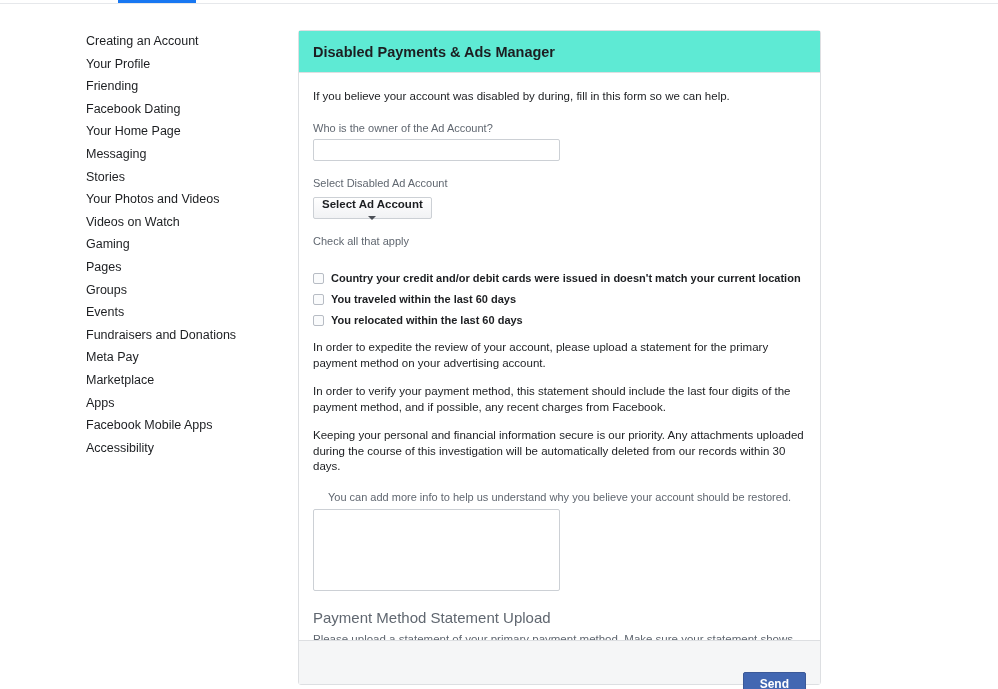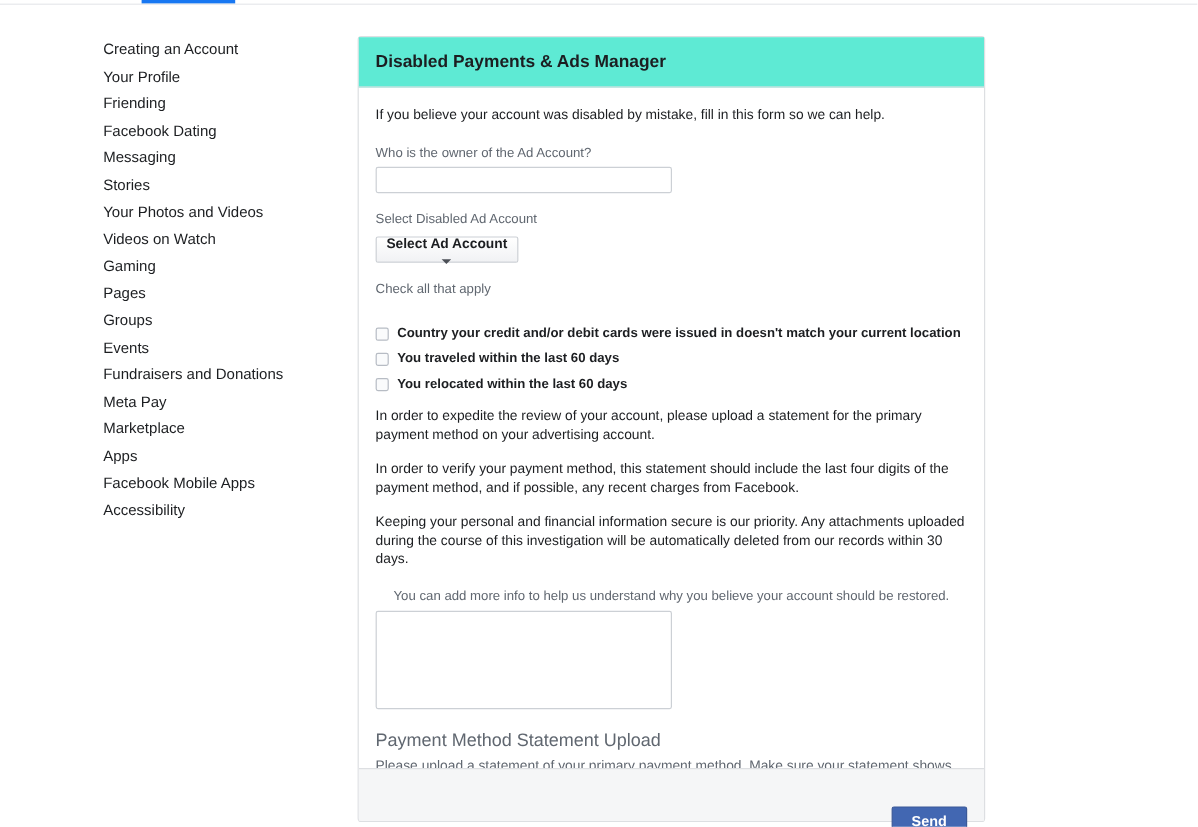--- a/index.html
+++ b/index.html
@@ -235,20 +235,21 @@
   <div class="top-bar">
     <div class="tab-underline"></div>
     <div class="hairline"></div>
   </div>
 
   <nav class="sidebar">
     <a class="sidebar-item">Creating an Account</a>
     <a class="sidebar-item">Your Profile</a>
     <a class="sidebar-item">Friending</a>
     <a class="sidebar-item">Facebook Dating</a>
+    <a class="sidebar-item">Your Home Page</a>
     <a class="sidebar-item">Messaging</a>
     <a class="sidebar-item">Stories</a>
     <a class="sidebar-item">Your Photos and Videos</a>
     <a class="sidebar-item">Videos on Watch</a>
     <a class="sidebar-item">Gaming</a>
     <a class="sidebar-item">Pages</a>
     <a class="sidebar-item">Groups</a>
     <a class="sidebar-item">Events</a>
     <a class="sidebar-item">Fundraisers and Donations</a>
     <a class="sidebar-item">Meta Pay</a>
@@ -259,21 +260,21 @@
   </nav>
 
   <section class="card">
 
     <div class="card-header">
       <div class="card-title">Disabled Payments &amp; Ads Manager</div>
     </div>
 
     <div class="card-body">
 
-      <p class="intro">If you believe your account was disabled by mistake, fill in this form so we can help.</p>
+      <p class="intro">If you believe your account was disabled by during, fill in this form so we can help.</p>
 
       <div class="field-label">Who is the owner of the Ad Account?</div>
       <input class="text-input" type="text" value="" style="">
 
       <div class="field-label">Select Disabled Ad Account</div>
       <div class="select-wrap">
         <div class="fake-select">
           <span>Select Ad Account</span>
           <span class="caret"></span>
         </div>

